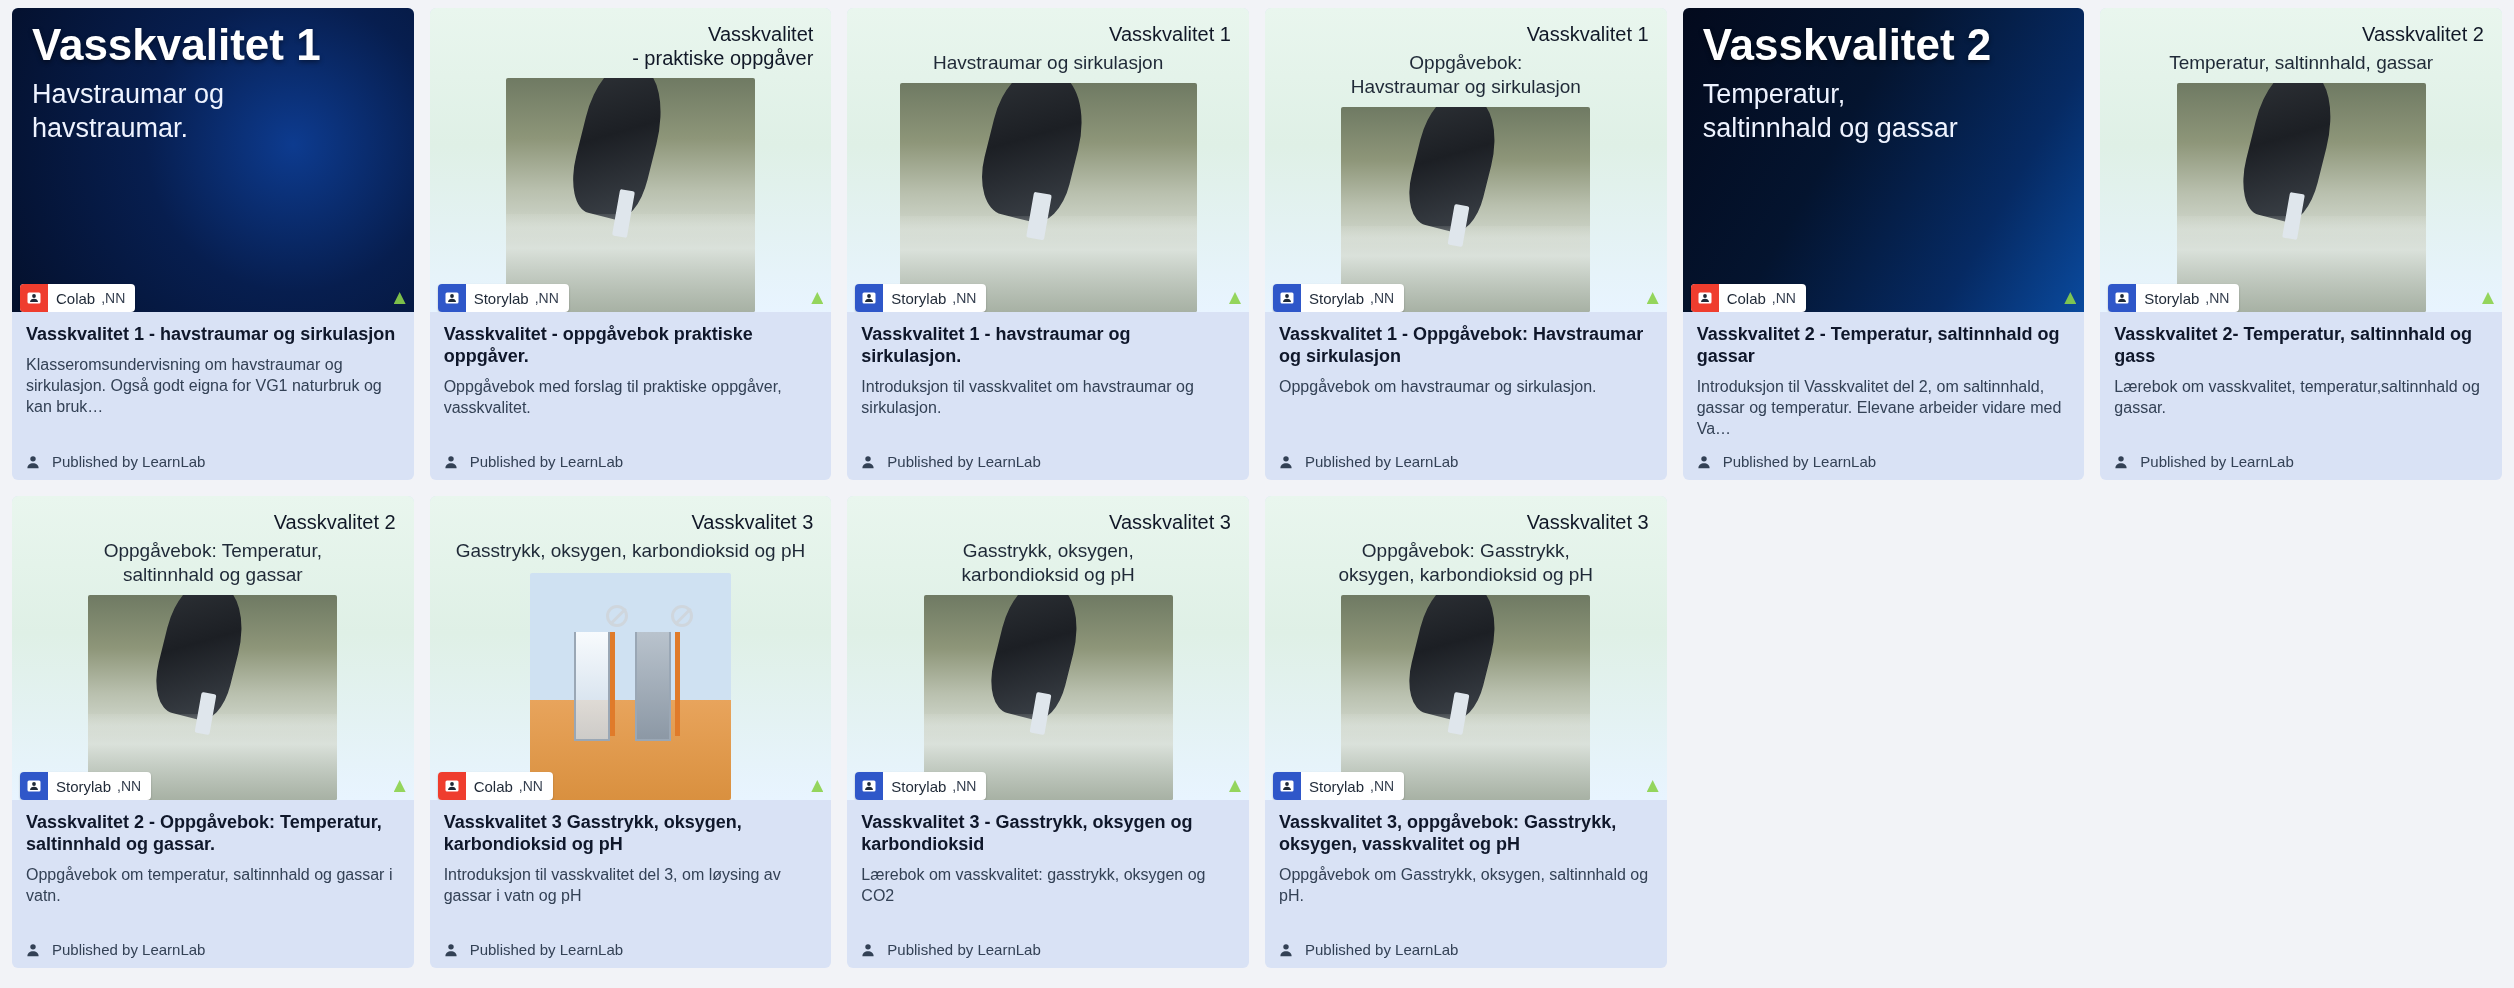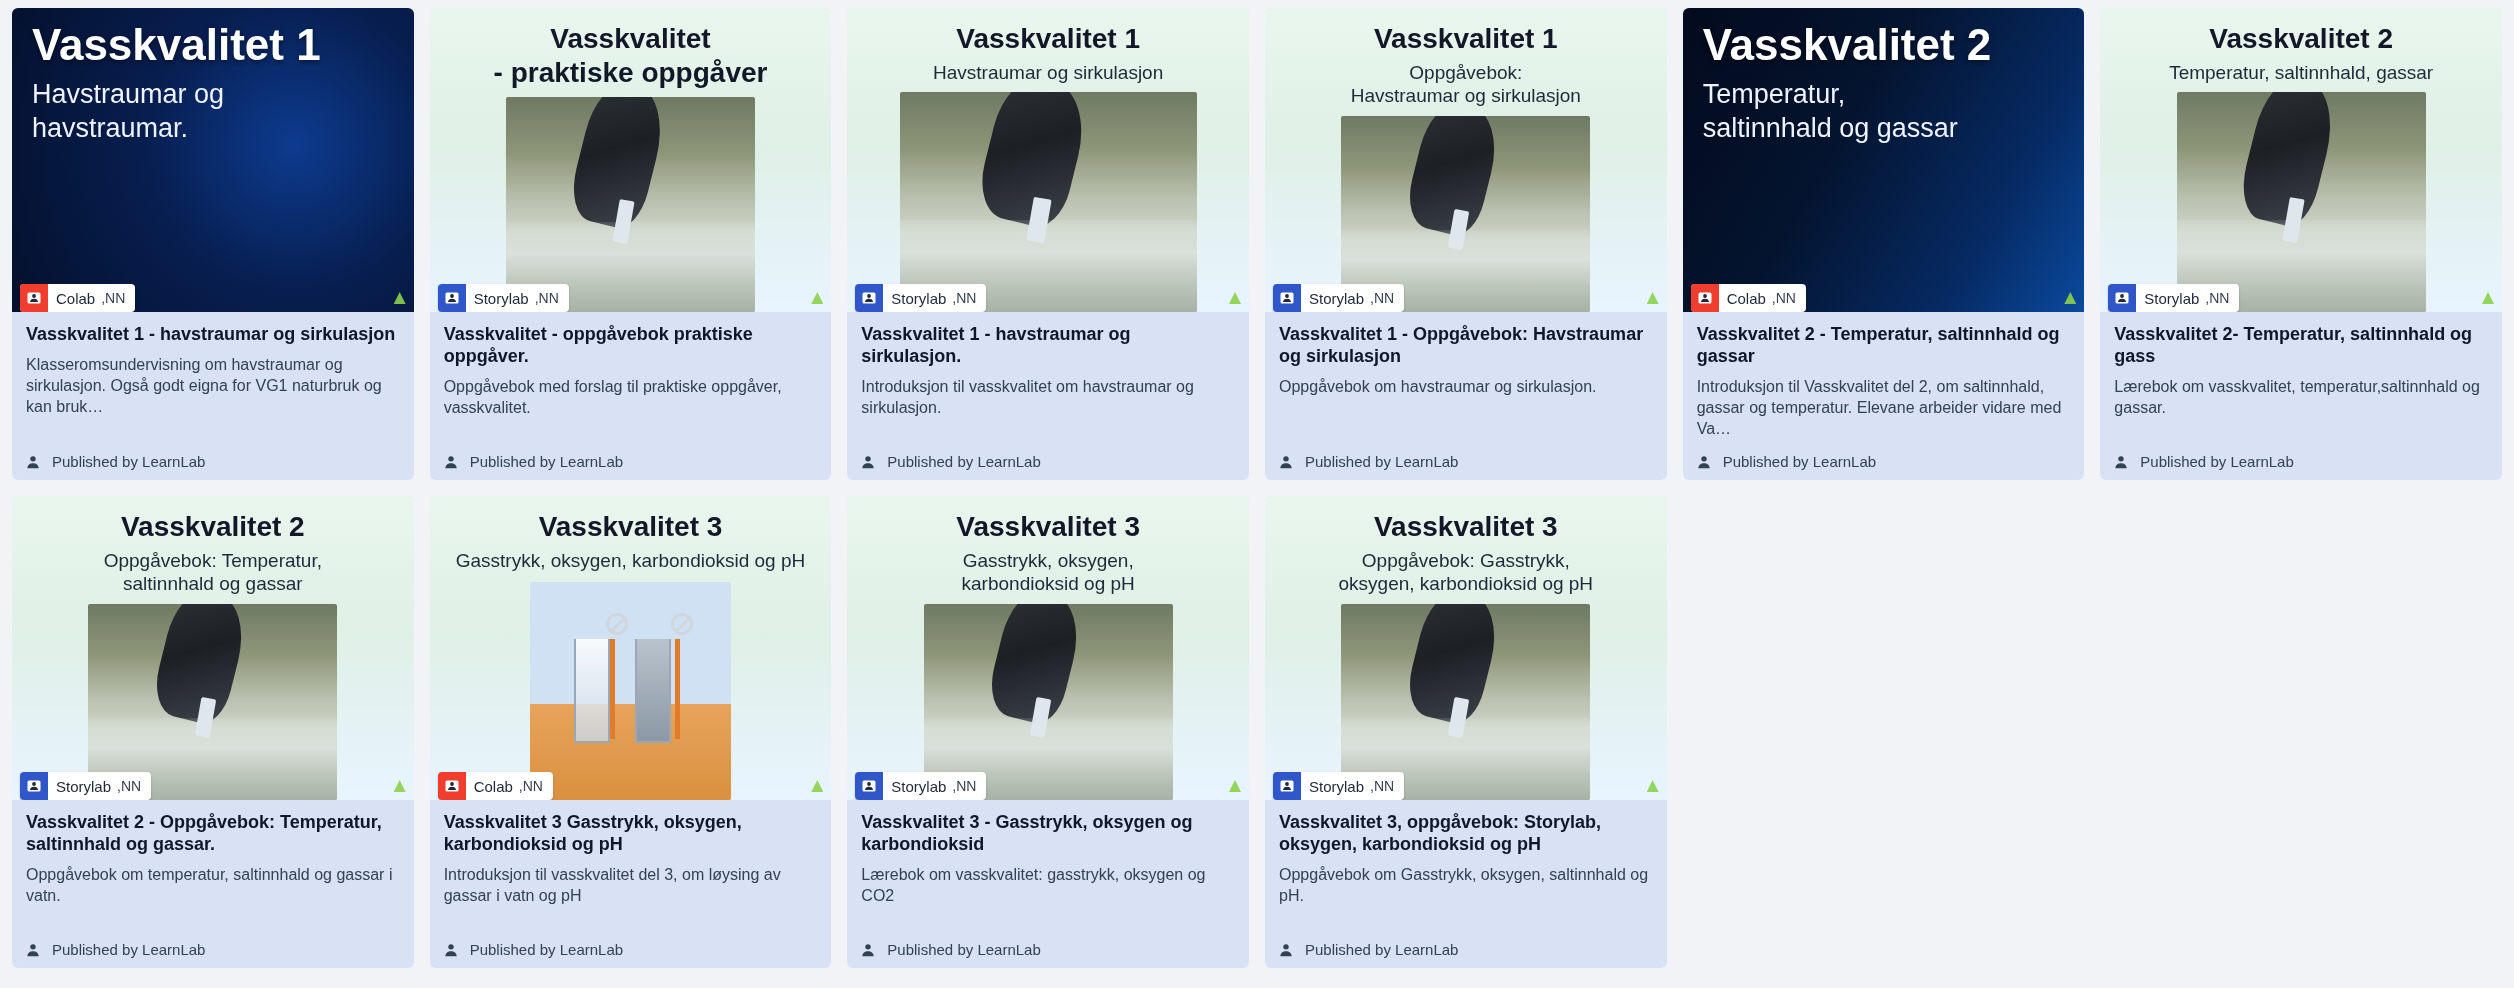--- a/index.html
+++ b/index.html
@@ -59,23 +59,23 @@
   }
   .darkSub {
     color: #eef3ff;
     font-size: 27px;
     line-height: 1.25;
     padding: 10px 20px 0 20px;
     max-width: 78%;
   }
   .lightTitle {
     color: #111827;
-    font-weight: bold;
-    font-size: 28px;
-    text-align: center;
+    font-weight: normal;
+    font-size: 20px;
+    text-align: right;
     padding: 14px 18px 0 18px;
     line-height: 1.2;
   }
   .lightSub {
     color: #1f2937;
     font-size: 19px;
     text-align: center;
     padding: 5px 22px 0 22px;
     line-height: 1.25;
   }
@@ -585,21 +585,21 @@
               <circle cx="8" cy="6" r="1.9" fill="#1f2937"></circle>
               <path d="M4 12c0-2.1 1.8-3.3 4-3.3S12 9.9 12 12z" fill="#1f2937"></path>
             </svg>
           </span>
           <span class="chip-text">Storylab</span>
           <span class="chip-lang">,NN</span>
         </div>
         <div class="corner-mark"></div>
       </div>
       <div class="body">
-        <h3 class="card-title">Vasskvalitet 3, oppgåvebok: Storylab, oksygen, karbondioksid og pH</h3>
+        <h3 class="card-title">Vasskvalitet 3, oppgåvebok: Gasstrykk, oksygen, vasskvalitet og pH</h3>
         <p class="card-desc">Oppgåvebok om Gasstrykk, oksygen, saltinnhald og pH.</p>
         <div class="pub">
           <span>
             <svg width="14" height="14" viewBox="0 0 16 16" aria-hidden="true">
               <circle cx="8" cy="4.4" r="3.1" fill="#334155"></circle>
               <path d="M1.6 15c0-3.6 2.9-5.6 6.4-5.6S14.4 11.4 14.4 15z" fill="#334155"></path>
             </svg>
           </span>
           <span>Published by LearnLab</span>
         </div>

